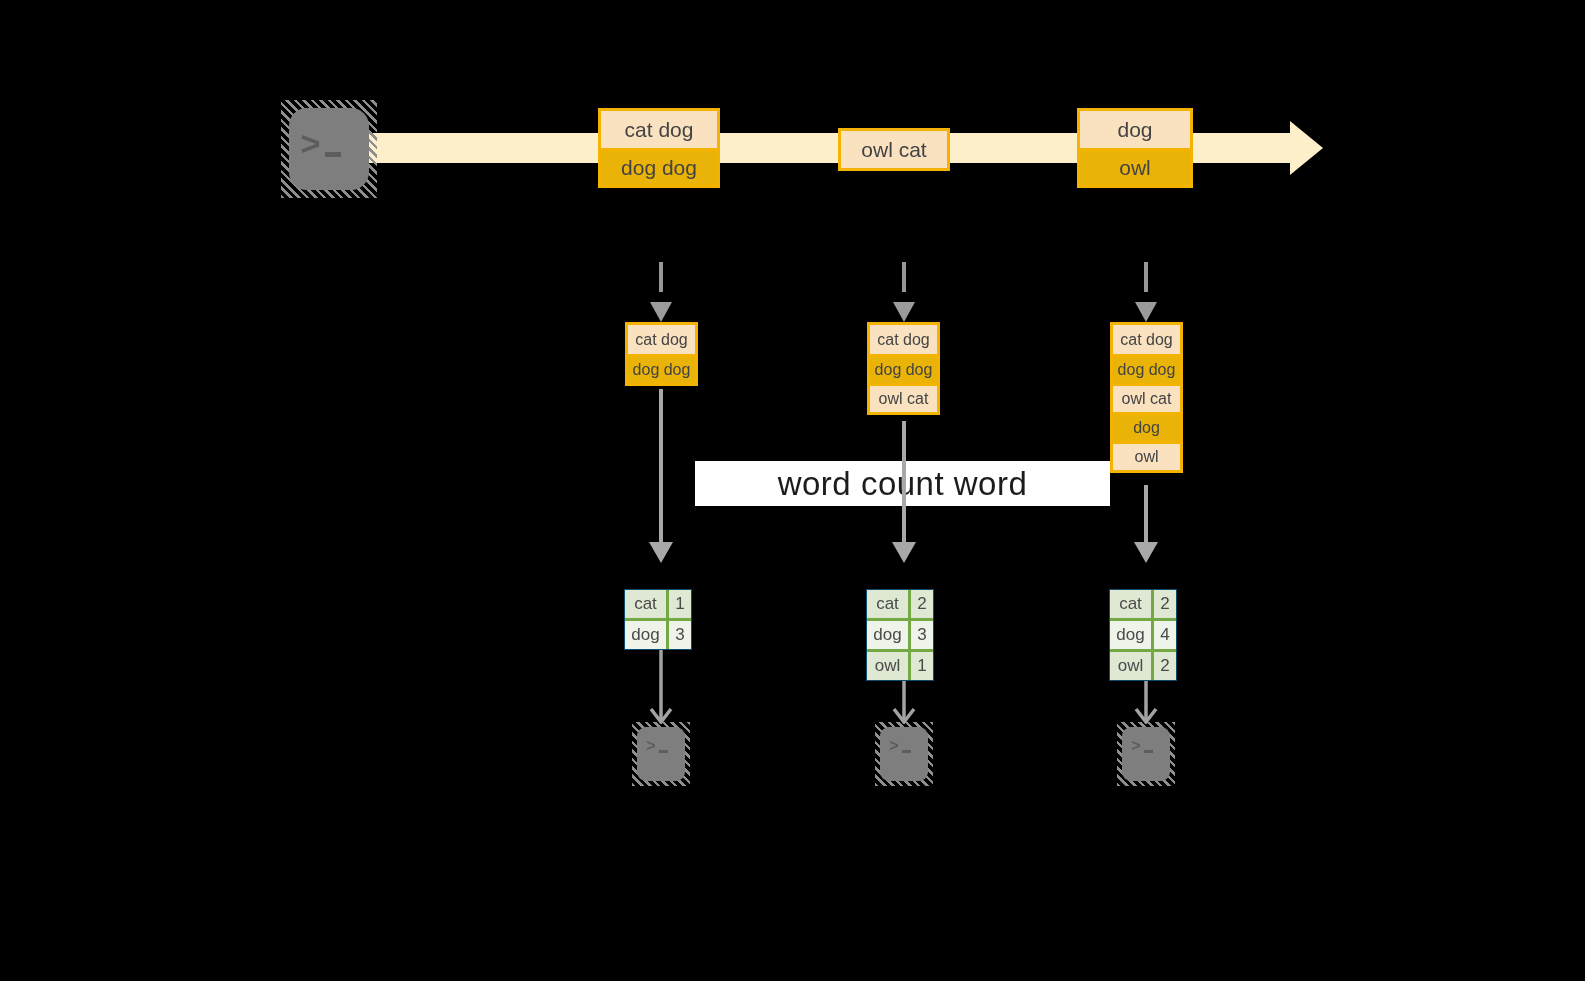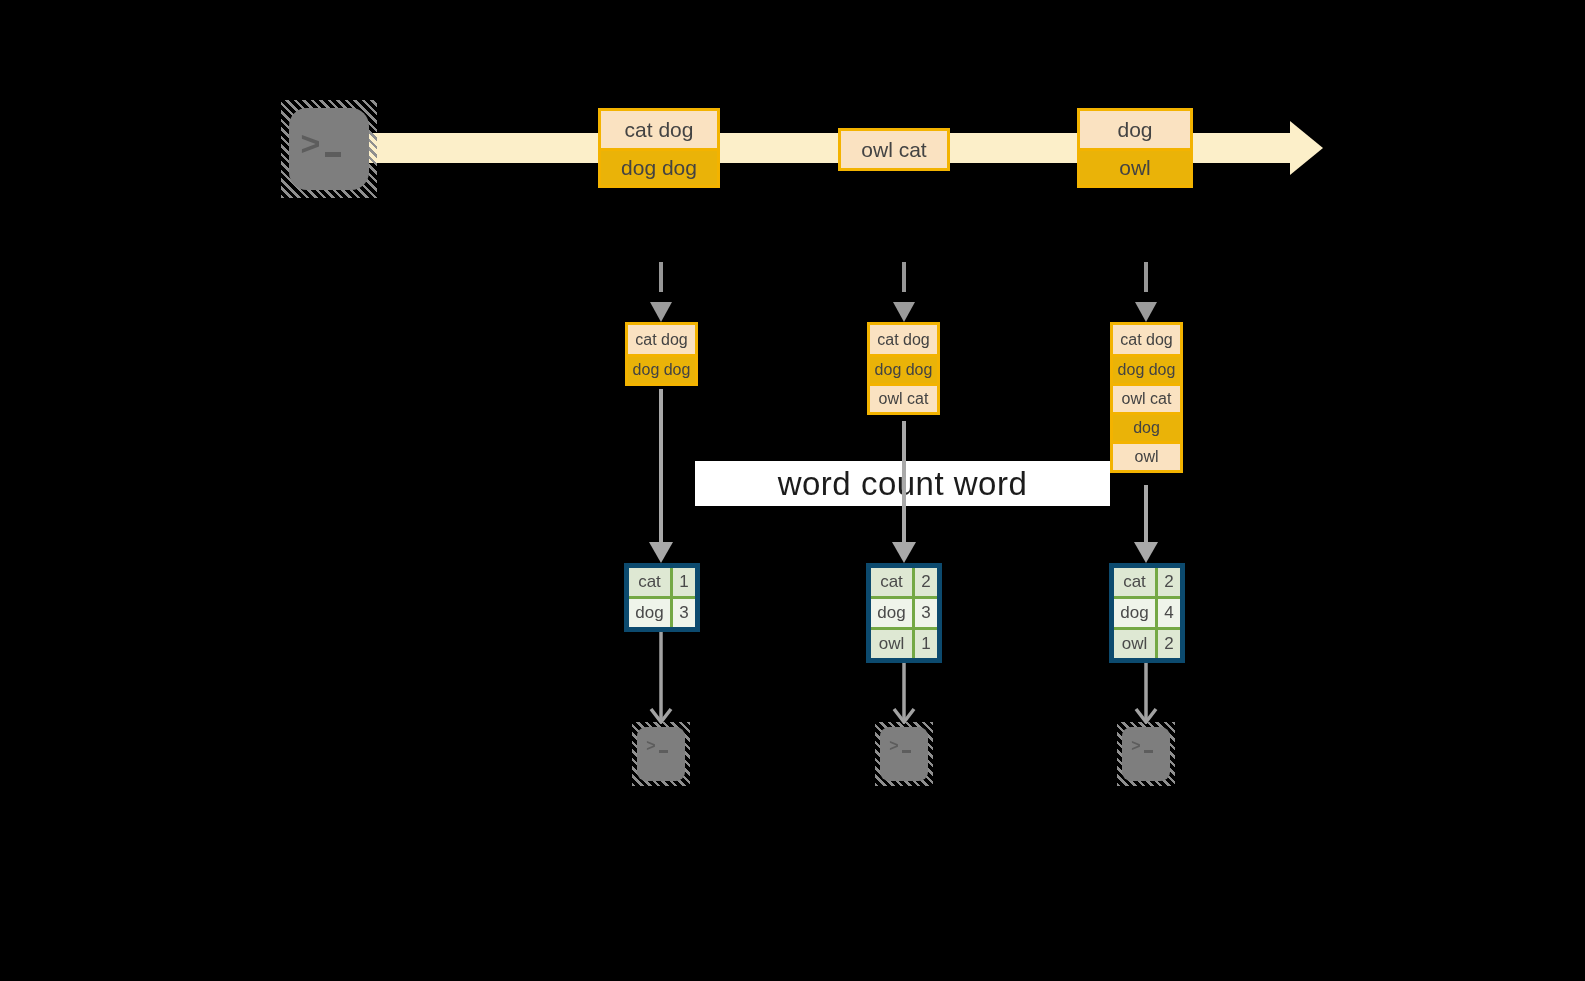--- a/index.html
+++ b/index.html
@@ -66,21 +66,21 @@
   }
   .thin-arrow { position: absolute; z-index: 2; }
   
   .query-band {
     position: absolute; left: 695px; top: 461px; width: 415px; height: 45px;
     background: #FFFFFF; z-index: 1;
     display: flex; align-items: center; justify-content: center;
     font-size: 33px; font-weight: 300; color: #1C1C1C; letter-spacing: 0.5px;
   }
   
-  .gtable { position: absolute; border: 5px solid #0c4a6e; z-index: 3; }
+  .gtable { position: absolute; border: 1px solid #0c4a6e; z-index: 3; margin-top: 26px; }
   .grow { display: flex; }
   .grow + .grow { border-top: 3px solid #74A844; }
   .gkey {
     width: 44px; height: 28px; border-right: 3px solid #74A844;
     display: flex; align-items: center; justify-content: center;
     font-size: 17px; color: #4A4A4A;
   }
   .gval {
     width: 22px; height: 28px;
     display: flex; align-items: center; justify-content: center;

